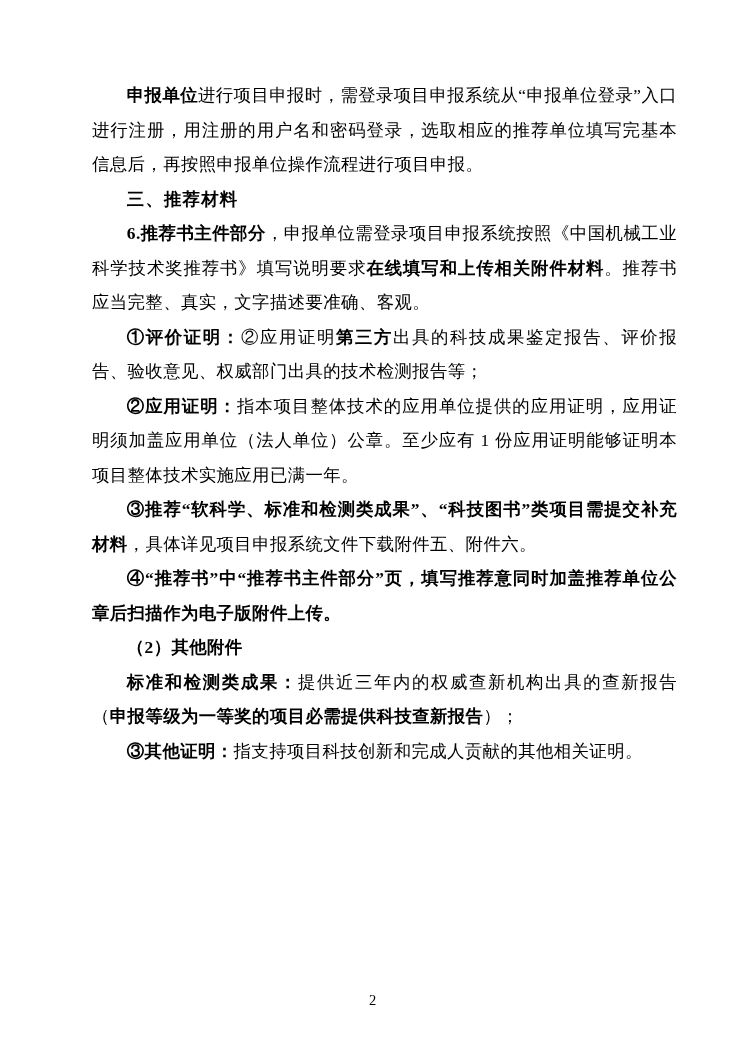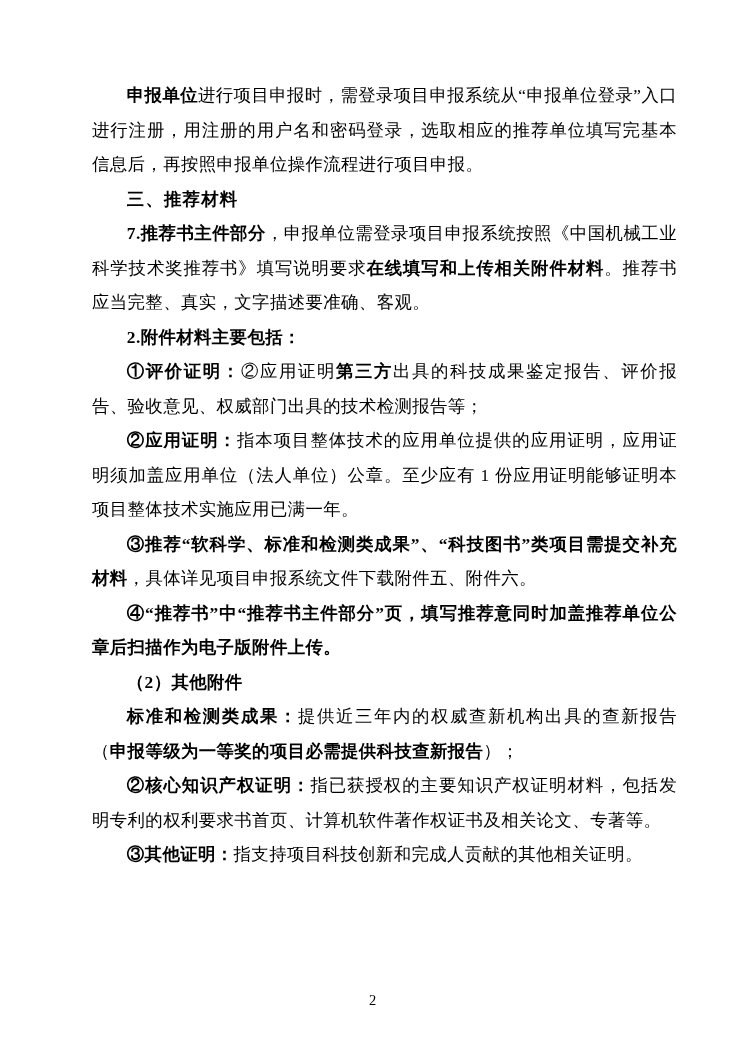--- a/index.html
+++ b/index.html
@@ -51,25 +51,23 @@
     font-family: "Liberation Serif", "DejaVu Serif", serif;
   }
 </style>
 </head>
 <body>
 
 <div class="page">
   <div class="doc-body" id="doc-body">
       <p class="indent2"><span class="b">申报单位</span><span>进行项目申报时，需登录项目申报系统从“申报单位登录”入口进行注册，用注册的用户名和密码登录，选取相应的推荐单位填写完基本信息后，再按照申报单位操作流程进行项目申报。</span></p>
       <p class="heading"><span class="b">三、推荐材料</span></p>
-      <p class="indent2"><span class="b">7.推荐书主件部分</span><span>，申报单位需登录项目申报系统按照《中国机械工业科学技术奖推荐书》填写说明要求</span><span class="b">在线填写和上传相关附件材料</span><span>。推荐书应当完整、真实，文字描述要准确、客观。</span></p>
-      <p class="indent2"><span class="b">2.附件材料主要包括：</span></p>
+      <p class="indent2"><span class="b">6.推荐书主件部分</span><span>，申报单位需登录项目申报系统按照《中国机械工业科学技术奖推荐书》填写说明要求</span><span class="b">在线填写和上传相关附件材料</span><span>。推荐书应当完整、真实，文字描述要准确、客观。</span></p>
       <p class="indent2"><span class="b">①评价证明：</span><span>②应用证明</span><span class="b">第三方</span><span>出具的科技成果鉴定报告、评价报告、验收意见、权威部门出具的技术检测报告等；</span></p>
       <p class="indent2"><span class="b">②应用证明：</span><span>指本项目整体技术的应用单位提供的应用证明，应用证明须加盖应用单位（法人单位）公章。至少应有 1 份应用证明能够证明本项目整体技术实施应用已满一年。</span></p>
       <p class="indent2"><span class="b">③推荐“软科学、标准和检测类成果”、“科技图书”类项目需提交补充材料</span><span>，具体详见项目申报系统文件下载附件五、附件六。</span></p>
       <p class="indent2"><span class="b">④“推荐书”中“推荐书主件部分”页，填写推荐意同时加盖推荐单位公章后扫描作为电子版附件上传。</span></p>
       <p class="indent2"><span class="b">（2）其他附件</span></p>
       <p class="indent2"><span class="b">标准和检测类成果：</span><span>提供近三年内的权威查新机构出具的查新报告（</span><span class="b">申报等级为一等奖的项目必需提供科技查新报告</span><span>）；</span></p>
-      <p class="indent2"><span class="b">②核心知识产权证明：</span><span>指已获授权的主要知识产权证明材料，包括发明专利的权利要求书首页、计算机软件著作权证书及相关论文、专著等。</span></p>
       <p class="indent2"><span class="b">③其他证明：</span><span>指支持项目科技创新和完成人贡献的其他相关证明。</span></p>
     </div>
   <div class="pagenum">2</div>
 </div>
 
 </body></html>

